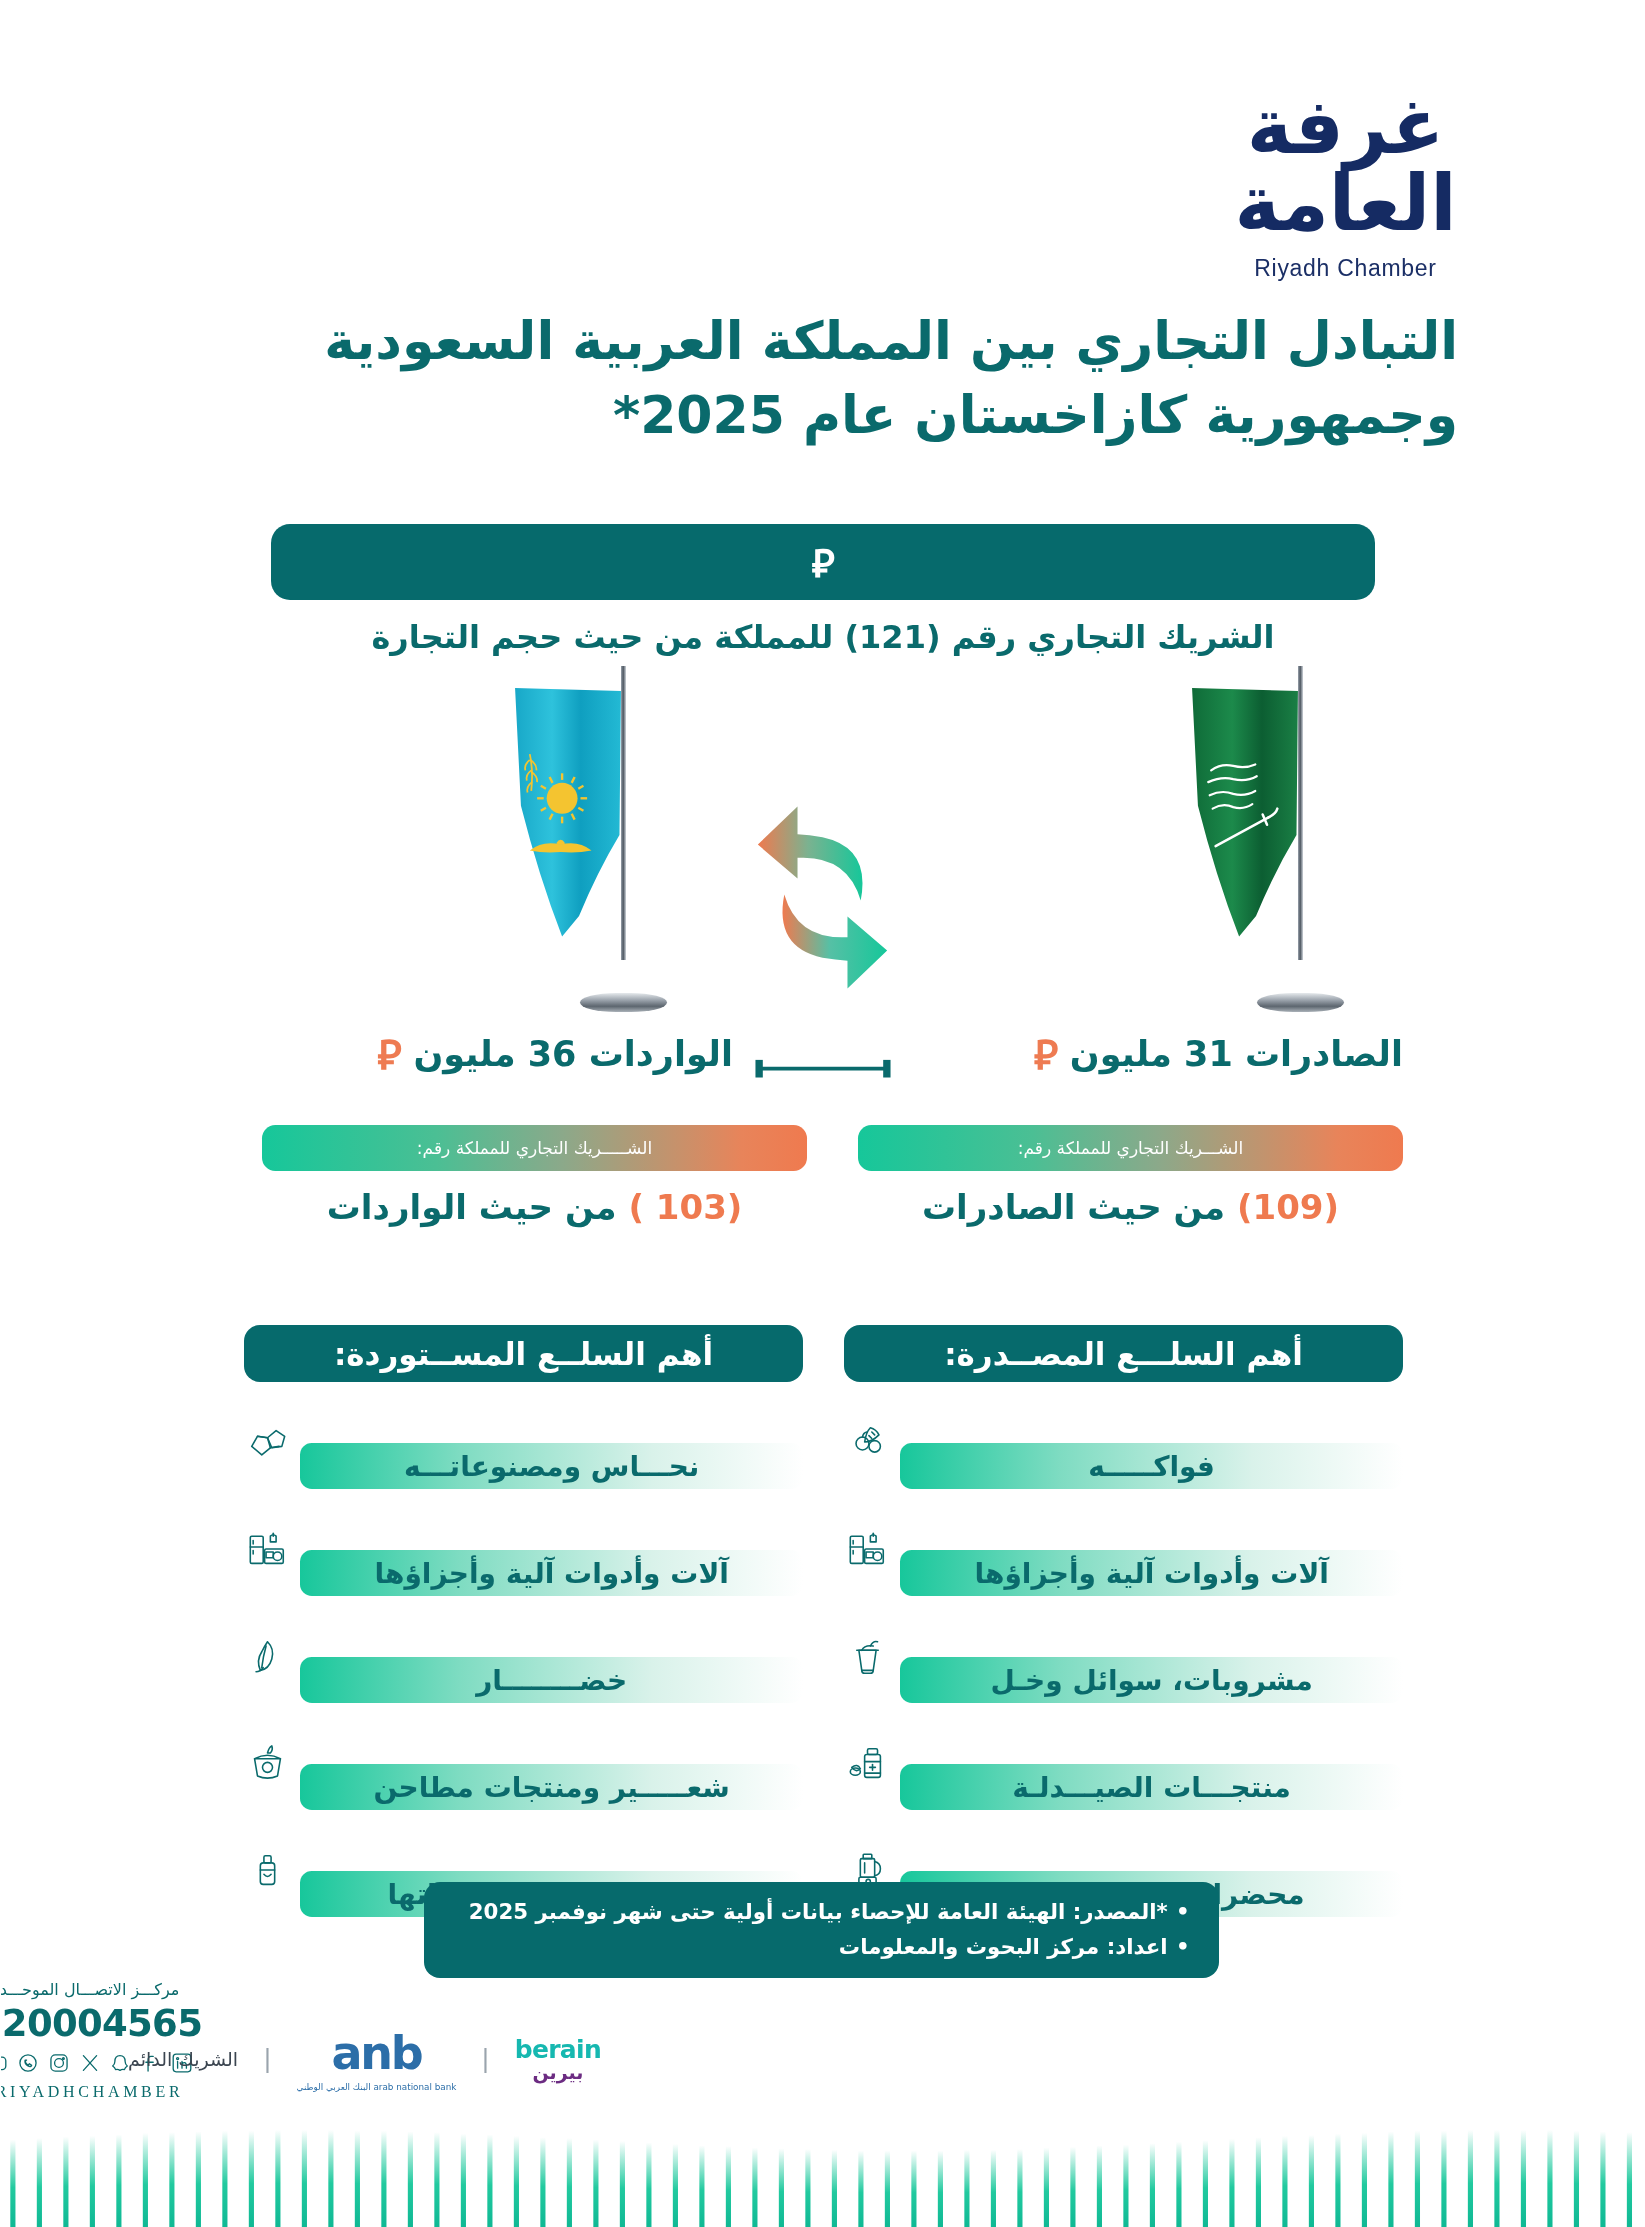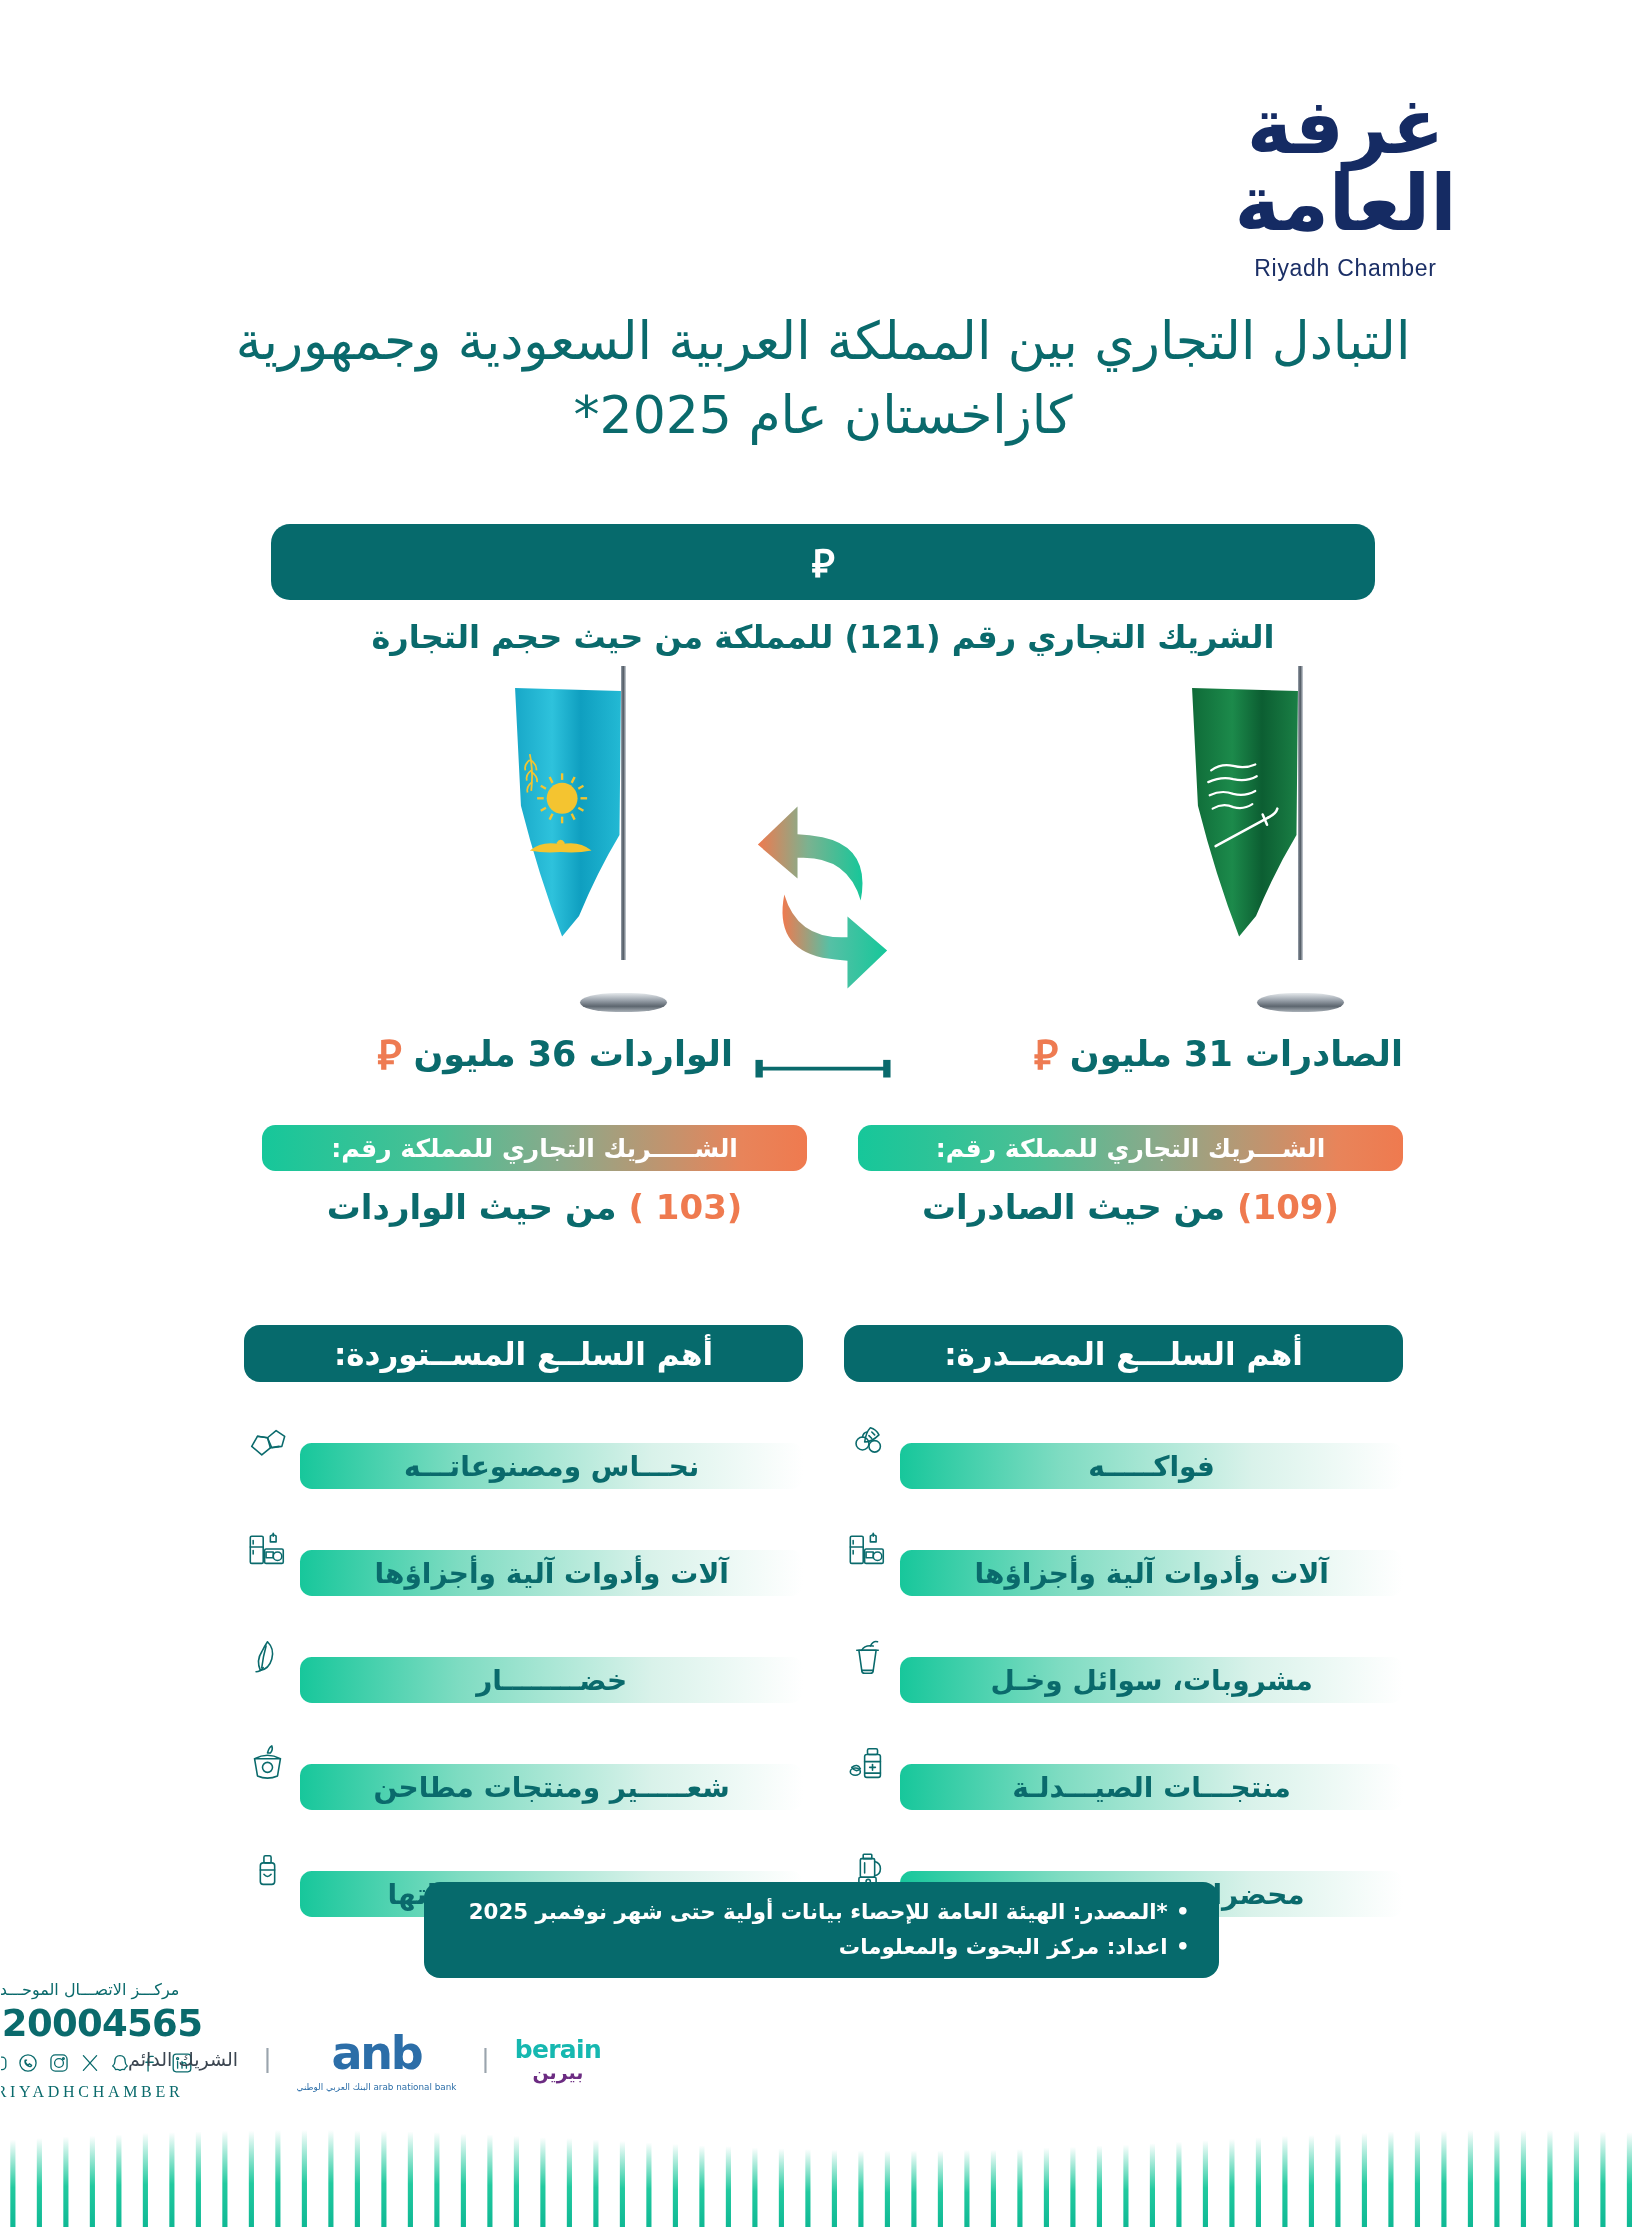--- a/index.html
+++ b/index.html
@@ -9,22 +9,22 @@
     width:1646px; height:2227px; position:relative; overflow:hidden;
     font-family:"DejaVu Sans","Liberation Sans",sans-serif;
     color:#0a6a6c;
   }
   
   #logo-block { position:absolute; top:88px; right:124px; width:353px; text-align:center; }
   #logo-mark { font-size:77px; line-height:1; color:#152b63; font-family:"DejaVu Sans",sans-serif; font-weight:700; letter-spacing:-1.5px; }
   #logo-sub { margin-top:13.3px; font-size:23px; color:#1b2f66; letter-spacing:0.7px; font-family:"Liberation Sans",sans-serif; }
 
   
-  #title { position:absolute; top:305px; left:0; width:1646px; padding:0 188px; text-align:center;
-           font-size:52px; line-height:1.42; font-weight:400; color:#0a6a6c; }
+  #title { position:absolute; top:305px; left:0; width:1646px; padding:0 188px; text-align:right;
+           font-size:52px; line-height:1.42; font-weight:700; color:#0a6a6c; }
 
   
   #volume-banner { position:absolute; top:524px; right:271px; width:1104px; height:76px;
                    background:#066a6c; border-radius:19px; color:#fff; font-size:39px; font-weight:700;
                    display:flex; align-items:center; justify-content:center; gap:10.3px; }
   .riyal { font-family:"DejaVu Sans",sans-serif; }
   #rank-line { position:absolute; top:618px; left:0; width:1646px; text-align:center;
                font-size:32px; font-weight:700; color:#0a6a6c; }
 
   
@@ -49,21 +49,21 @@
                  display:flex; align-items:center; gap:11.8px; white-space:nowrap; }
   #exports-value { right:243px; }
   #imports-value { right:913px; }
   .value-label .riyal { color:#ee7b52; font-size:41px; }
   #mid-divider { position:absolute; top:1054px; left:50%; margin-left:-69px; width:138px; height:29.4px; }
 
   
   .rank-card { position:absolute; width:545px; text-align:center; }
   #rank-exports { top:1125px; right:243px; }
   #rank-imports { top:1125px; right:839px; }
-  .rank-pill { height:46px; border-radius:13.3px; color:#fff; font-size:25px; font-weight:700;
+  .rank-pill { height:46px; border-radius:13.3px; color:#fff; font-size:17px; font-weight:400;
                display:flex; align-items:center; justify-content:center;
                background:linear-gradient(90deg,#16c79a 0%,#4bbf94 32%,#8ba98a 55%,#e8845a 88%,#ef7a4f 100%); }
   .rank-text { margin-top:16px; font-size:34px; font-weight:700; color:#0a6a6c; }
   .rank-num { color:#ef7a4f; }
 
   
   .goods-col { position:absolute; top:1325px; width:559px; }
   #goods-exports { right:243px; }
   #goods-imports { right:843px; }
   .goods-head { height:57px; background:#066a6c; border-radius:16px; color:#fff;

